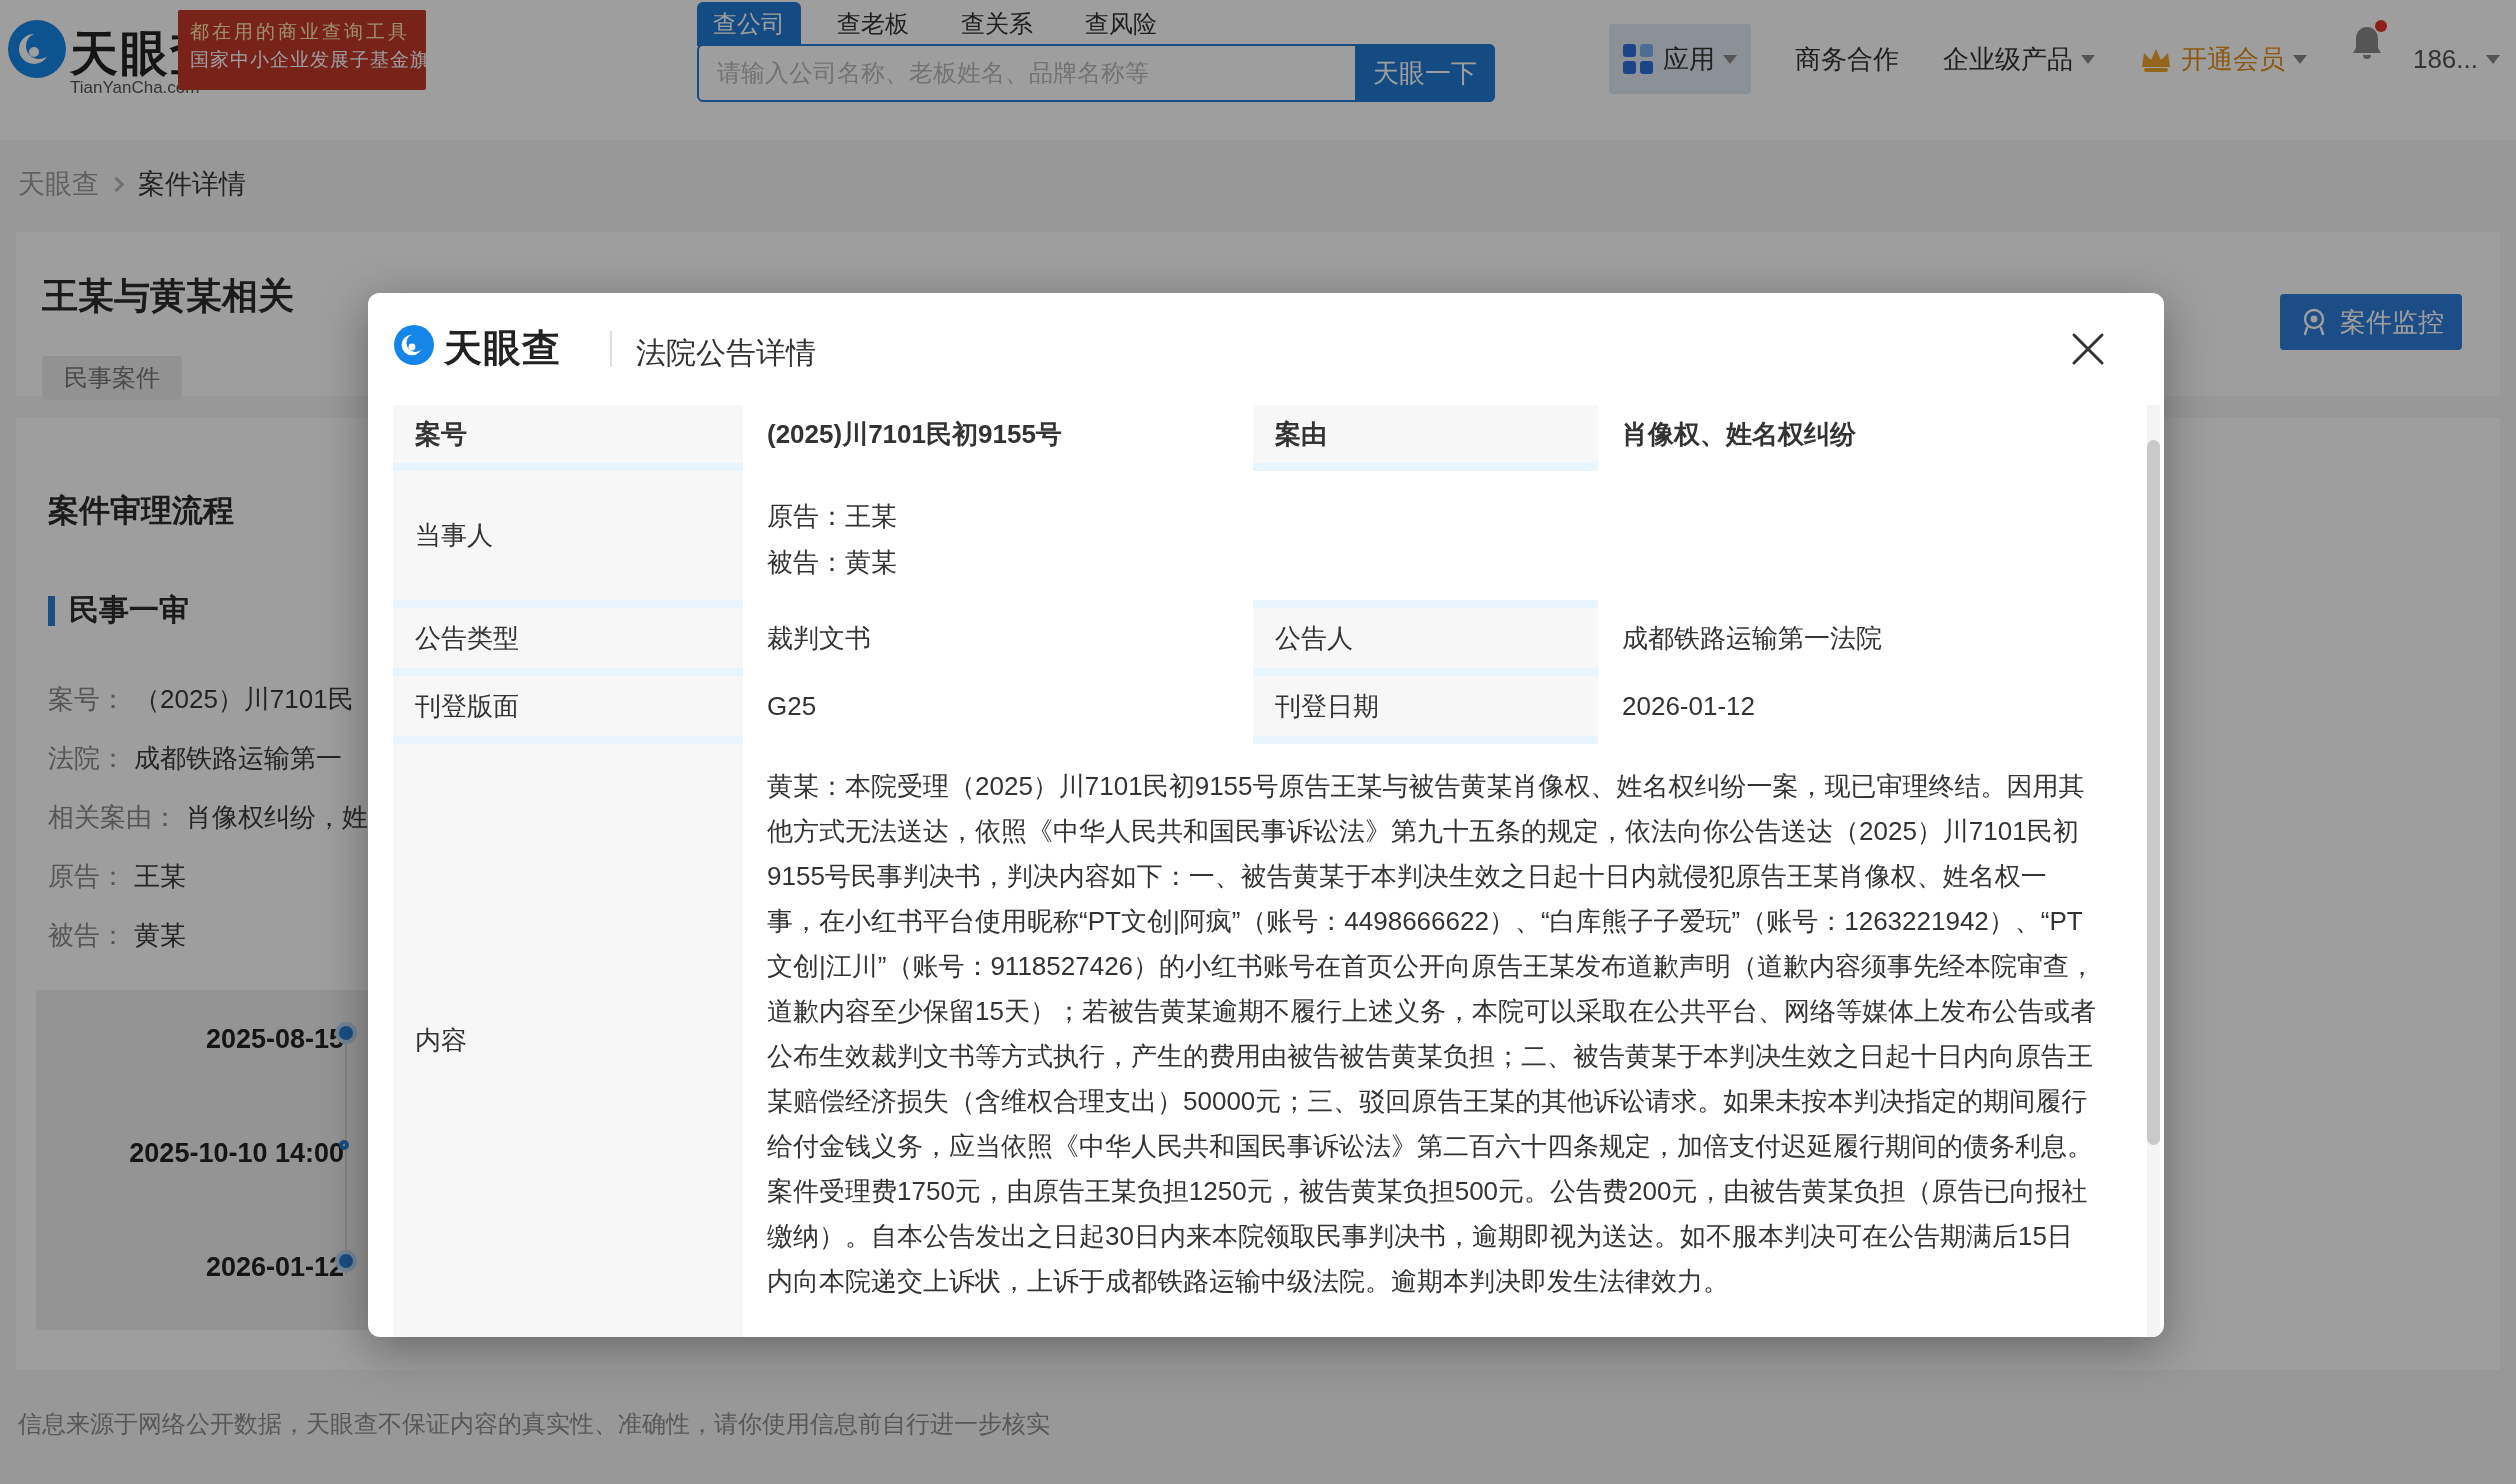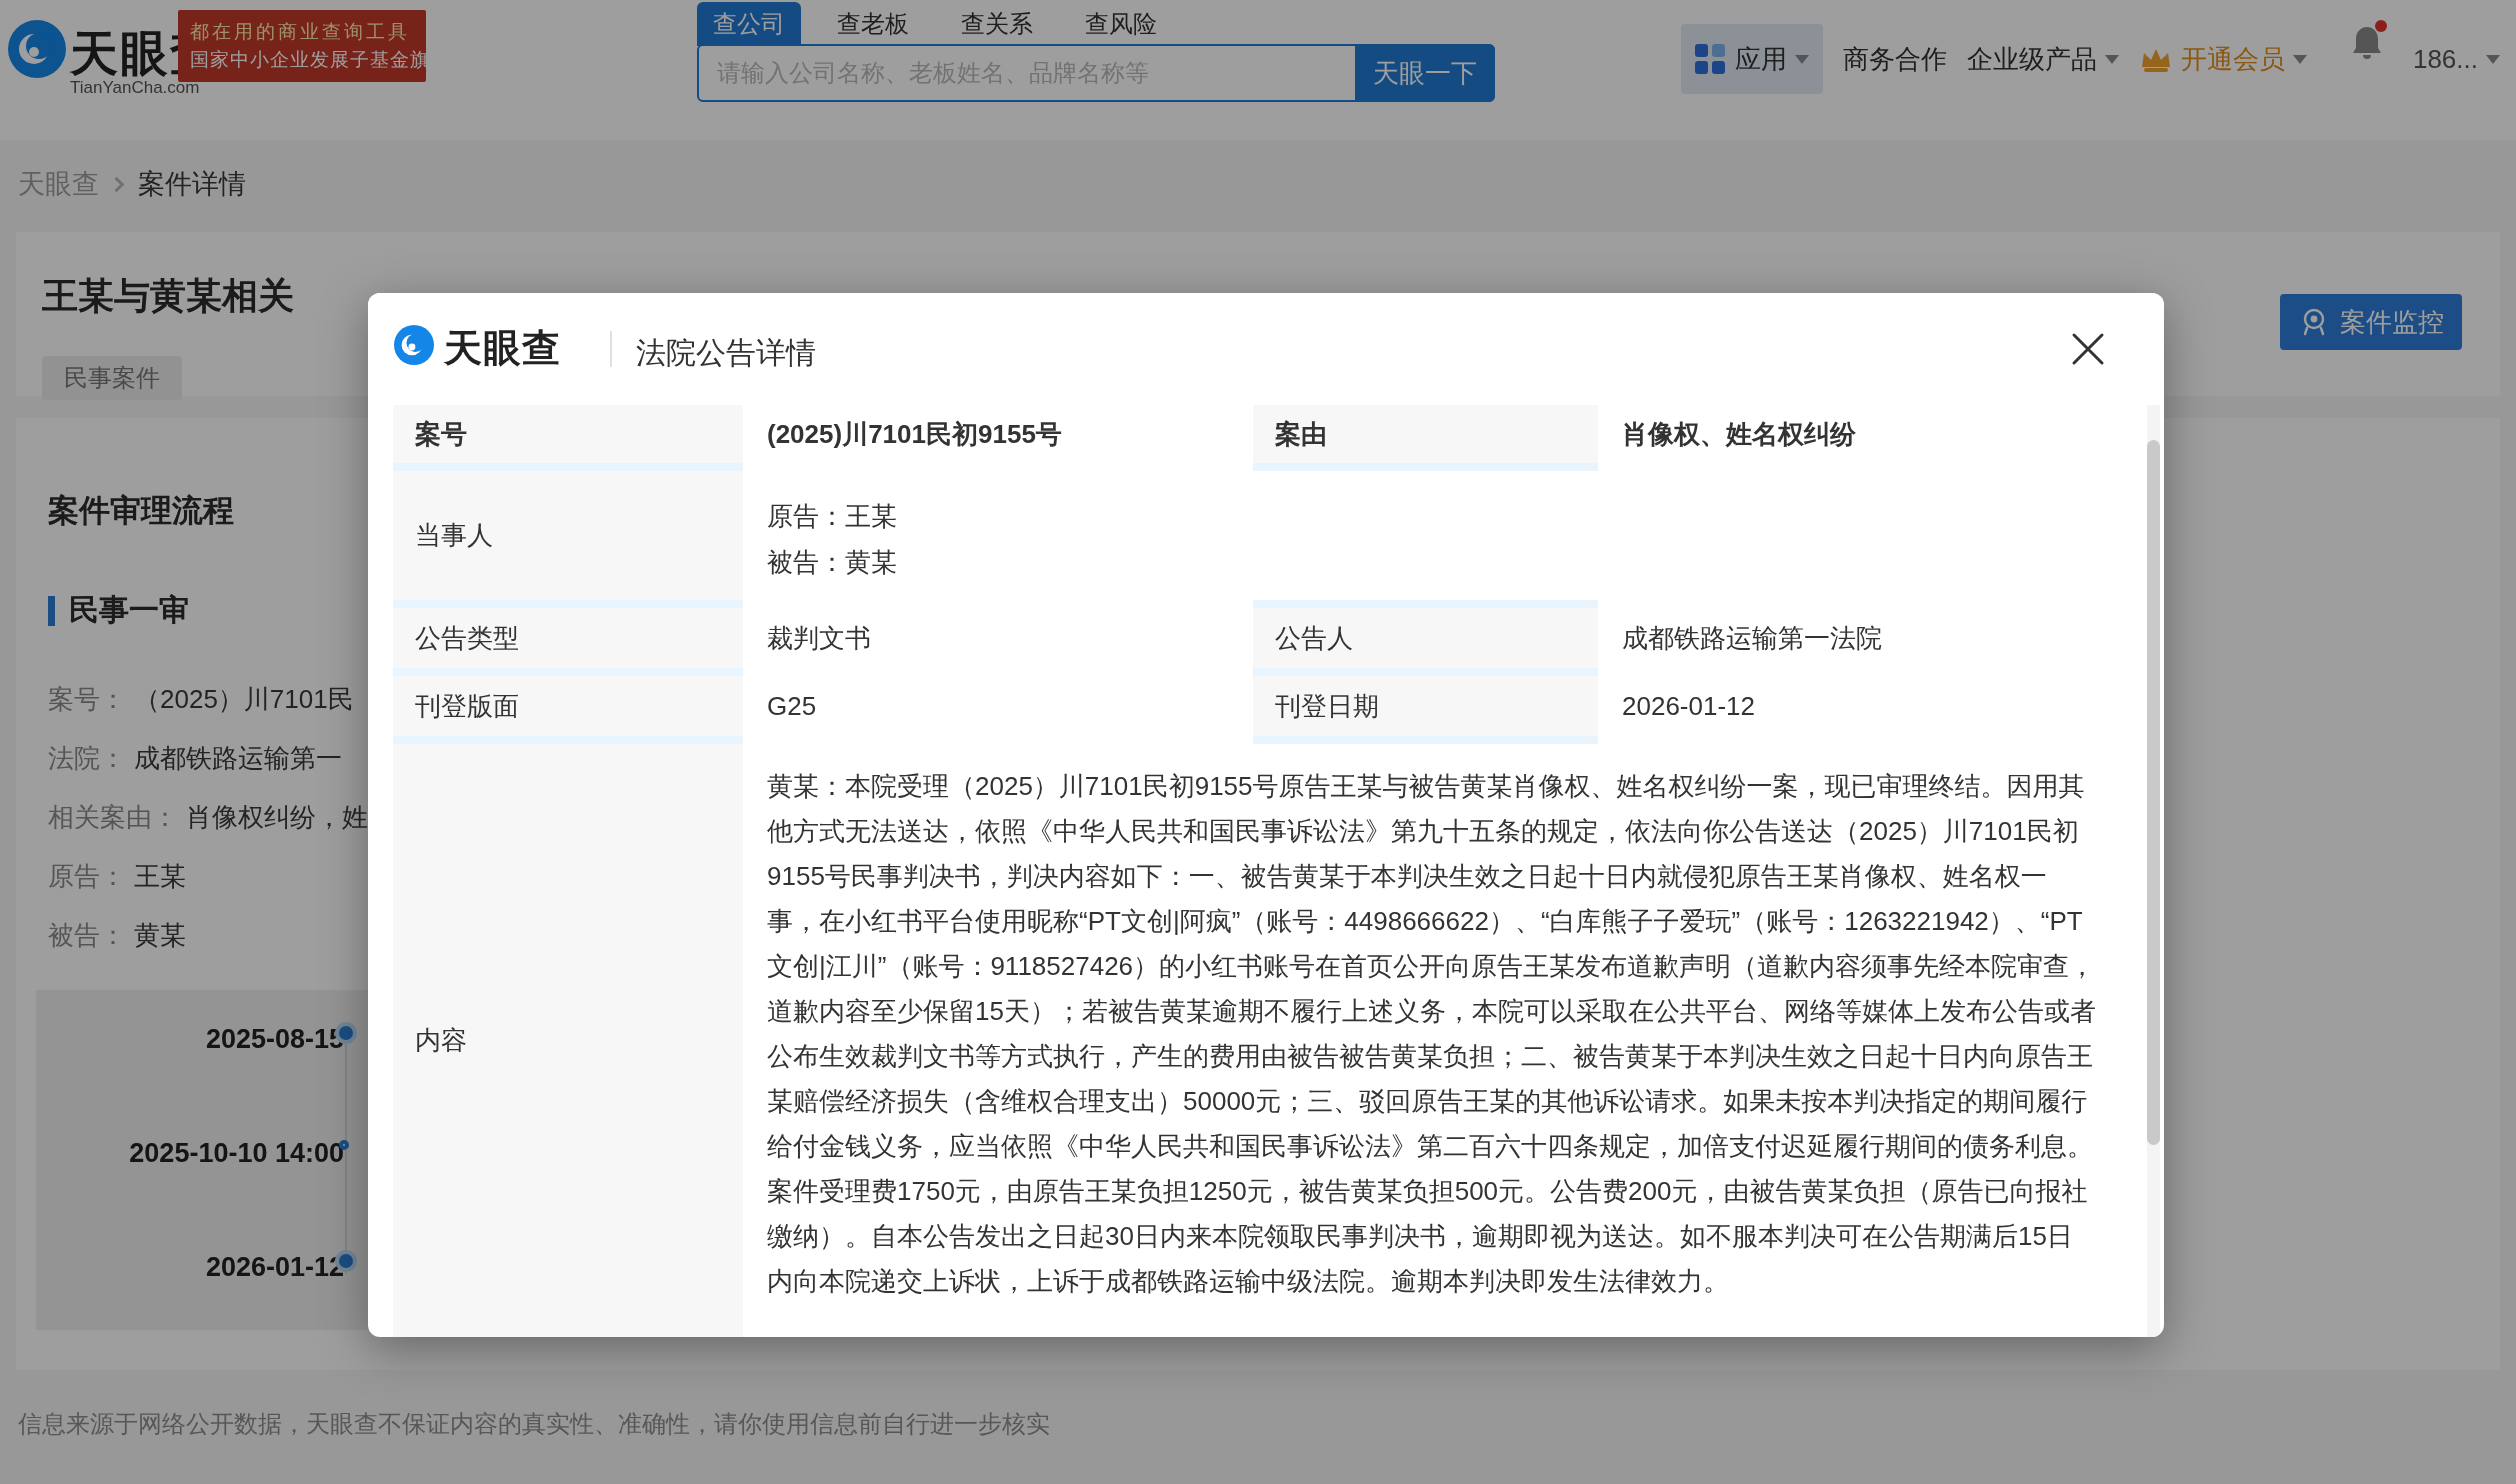--- a/index.html
+++ b/index.html
@@ -8,32 +8,32 @@
     position:relative; overflow:hidden;
     background:#f5f6f7;
     font-family:"Liberation Sans","DejaVu Sans",sans-serif;
     color:#333;
   }
   
   .site-header { position:absolute; top:0; left:0; width:2516px; height:140px; background:#fff; }
   .logo-circle { position:absolute; left:8px; top:20px; }
   .brand { position:absolute; left:70px; top:22px; font-size:48px; font-weight:bold; color:#222; letter-spacing:2px;}
   .brand-domain { position:absolute; left:70px; top:78px; font-size:17px; color:#555; }
-  .promo-badge { position:absolute; left:178px; top:10px; width:248px; height:72px; background:#c0392b; border-radius:2px; padding:8px 12px; }
+  .promo-badge { position:absolute; left:178px; top:10px; width:248px; height:80px; background:#c0392b; border-radius:2px; padding:8px 12px; }
   .promo-line1 { font-size:19px; color:#ffe9a8; letter-spacing:3px; line-height:28px; white-space:nowrap;}
   .promo-line2 { font-size:19px; color:#ffffff; letter-spacing:1px; line-height:28px; white-space:nowrap;}
   .search-tabs { position:absolute; left:697px; top:4px; height:40px; display:flex; align-items:center; }
   .search-tab { font-size:24px; color:#333; padding:6px 16px; margin-right:20px; }
   .search-tab.active { background:#2079d2; color:#fff; border-radius:6px 6px 0 0; }
   .search-box { position:absolute; left:697px; top:44px; width:798px; height:58px; border:2px solid #2079d2; border-radius:6px; background:#fff; }
   .search-input { position:absolute; left:0; top:0; width:650px; height:54px; border:none; outline:none; font-size:24px; color:#333; padding-left:18px; font-family:inherit; background:transparent;}
   .search-input::placeholder { color:#b9b9b9; }
   .search-btn { position:absolute; right:-2px; top:-2px; width:140px; height:58px; background:#2079d2; border:none; color:#fff; font-size:26px; border-radius:0 6px 6px 0; font-family:inherit; }
   .top-nav { position:absolute; right:16px; top:24px; height:70px; display:flex; }
-  .nav-item { display:flex; align-items:center; font-size:26px; color:#333; margin-left:20px; white-space:nowrap; }
+  .nav-item { display:flex; align-items:center; font-size:26px; color:#333; margin-left:44px; white-space:nowrap; }
   .apps-item { background:#e3eaf6; padding:12px 14px; border-radius:4px; margin-left:0; }
   .caret { width:0; height:0; border-left:7px solid transparent; border-right:7px solid transparent; border-top:9px solid #8a8a8a; margin-left:8px; display:inline-block; }
   .grid-icon { width:30px; height:30px; position:relative; margin-right:10px; }
   .grid-icon i { position:absolute; width:13px; height:13px; background:#2e6fd8; border-radius:3px; }
   .grid-icon i:nth-child(1){left:0;top:0;} .grid-icon i:nth-child(2){right:0;top:0;background:#7fb0ee;}
   .grid-icon i:nth-child(3){left:0;bottom:0;} .grid-icon i:nth-child(4){right:0;bottom:0;}
   .vip { color:#e08f1f; }
   .bell-wrap { position:relative; margin-left:44px; }
   .red-dot { position:absolute; right:-4px; top:-4px; width:12px; height:12px; background:#e0342b; border-radius:50%; }
   

